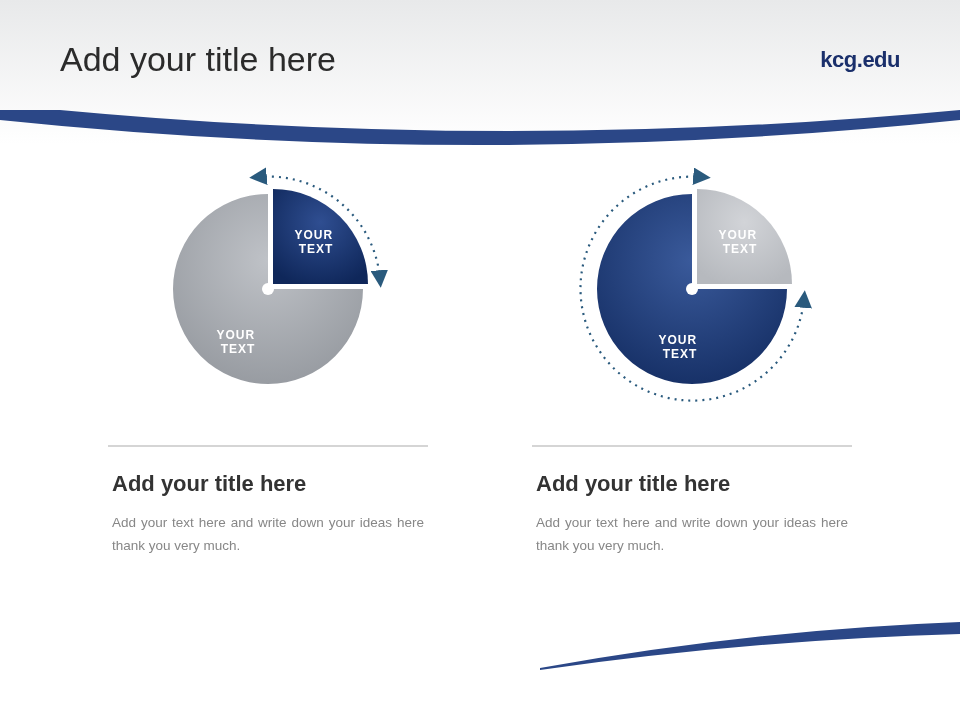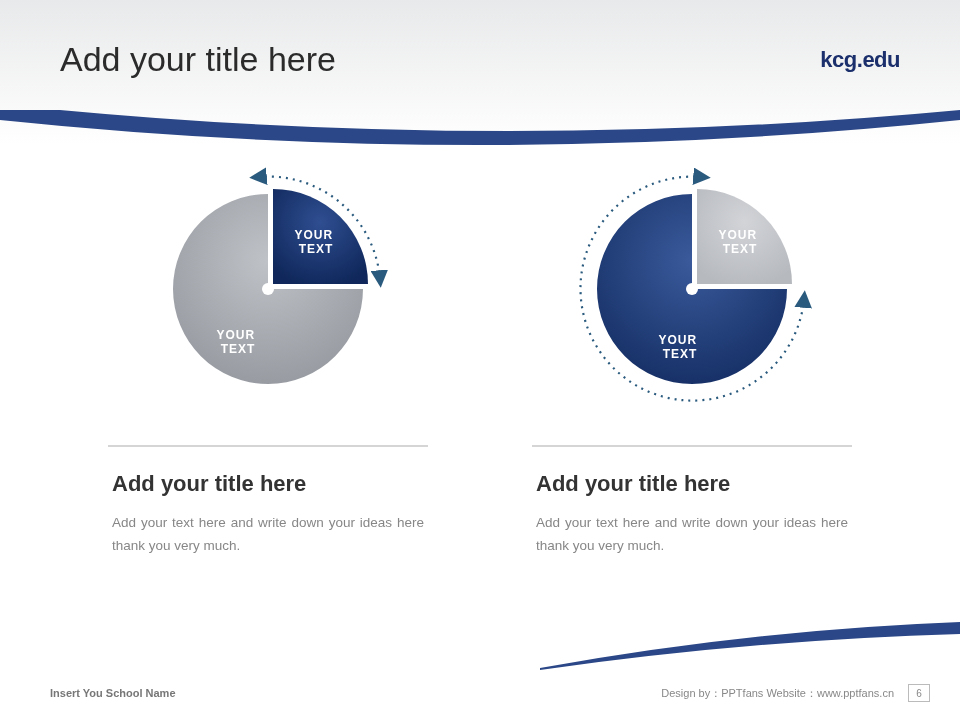--- a/index.html
+++ b/index.html
@@ -147,21 +147,14 @@
       <div class="block-title">Add your title here</div>
       <div class="block-text">Add your text here and write down your ideas here thank you very much.</div>
     </div>
 
   </div>
 
   <svg class="swoosh-bottom" viewBox="0 0 420 50" preserveAspectRatio="none">
     <path d="M0,48 Q210,10 420,2 L420,14 Q210,20 0,50 Z" fill="#2b4787"></path>
   </svg>
 
-  <div class="footer">
-    <div class="footer-left">Insert You School Name</div>
-    <div class="footer-right">
-      <span>Design by：PPTfans  Website：www.pptfans.cn</span>
-      <span class="page-num">6</span>
-    </div>
-  </div>
 
 </div>
 
 </body></html>

